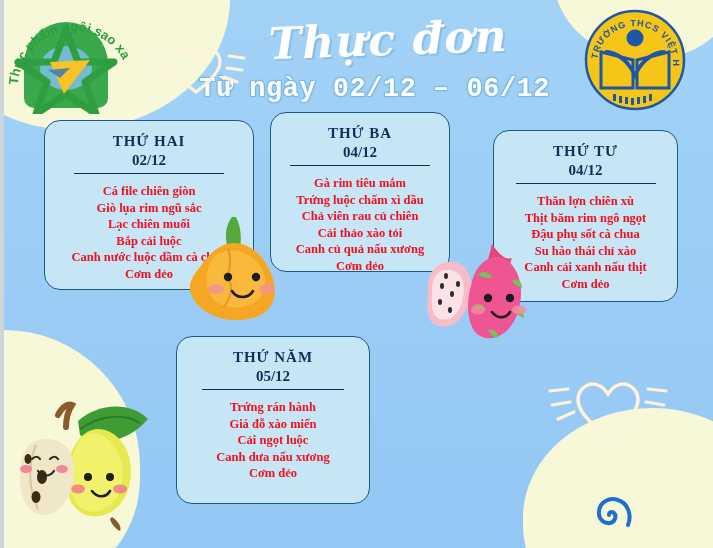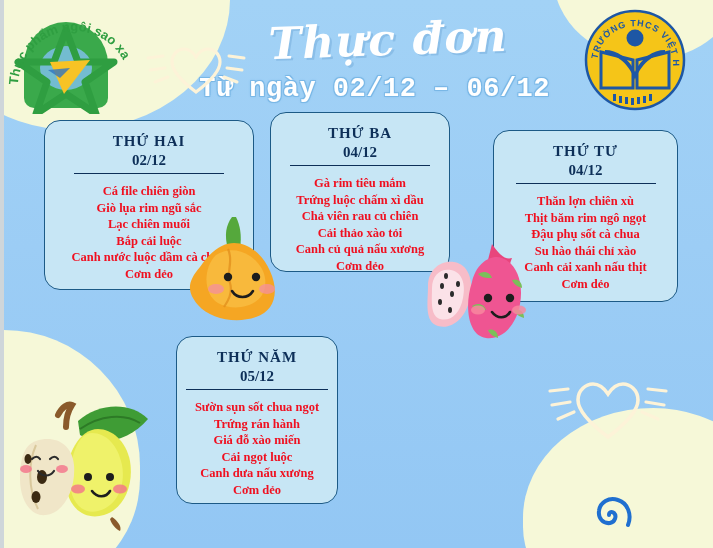--- a/index.html
+++ b/index.html
@@ -88,21 +88,21 @@
     line-height:16.5px;
   }
   .card .dishes div{white-space:nowrap;}
 
   #card-mon{left:44px;top:120px;width:210px;height:170px;}
   #card-mon .rule{width:150px;}
   #card-tue{left:270px;top:112px;width:180px;height:160px;}
   #card-tue .rule{width:140px;}
   #card-wed{left:493px;top:116px;width:185px;height:172px;margin-top:14px;}
   #card-wed .rule{width:140px;}
-  #card-thu{left:176px;top:336px;width:162px;height:168px;}
+  #card-thu{left:176px;top:336px;width:194px;height:168px;}
   #card-thu .rule{width:142px;}
   #card-fri{left:381px;top:336px;width:196px;height:172px;}
   #card-fri .rule{width:148px;}
 
   
   .fruit{position:absolute;z-index:10;}
   .fruit svg{display:block;}
   .fruit-mango{left:170px;top:215px;z-index:25;}
   .fruit-dragon{left:420px;top:240px;z-index:25;}
   .fruit-pear{left:6px;top:385px;z-index:30;}
@@ -304,21 +304,20 @@
         <div>Canh cải xanh nấu thịt</div>
         <div>Cơm dẻo</div>
       </div>
   </div>
 
   <div class="card" id="card-thu">
     <div class="day">THỨ NĂM</div>
     <div class="date">05/12</div>
     <div class="rule"></div>
     <div class="dishes">
-        <div>Sườn sụn sốt chua ngọt</div>
         <div>Trứng rán hành</div>
         <div>Giá đỗ xào miến</div>
         <div>Cải ngọt luộc</div>
         <div>Canh dưa nấu xương</div>
         <div>Cơm dẻo</div>
       </div>
   </div>
 
 
   <div class="edge-left"></div>

